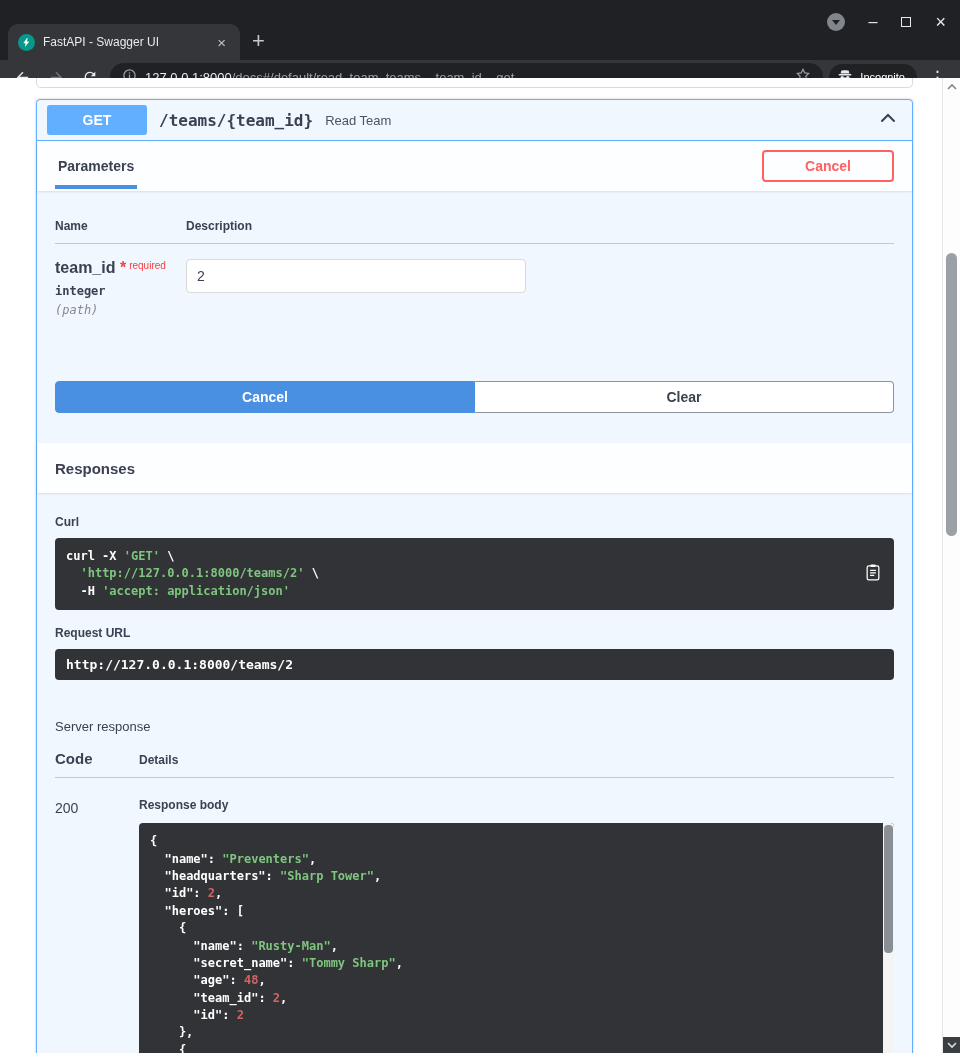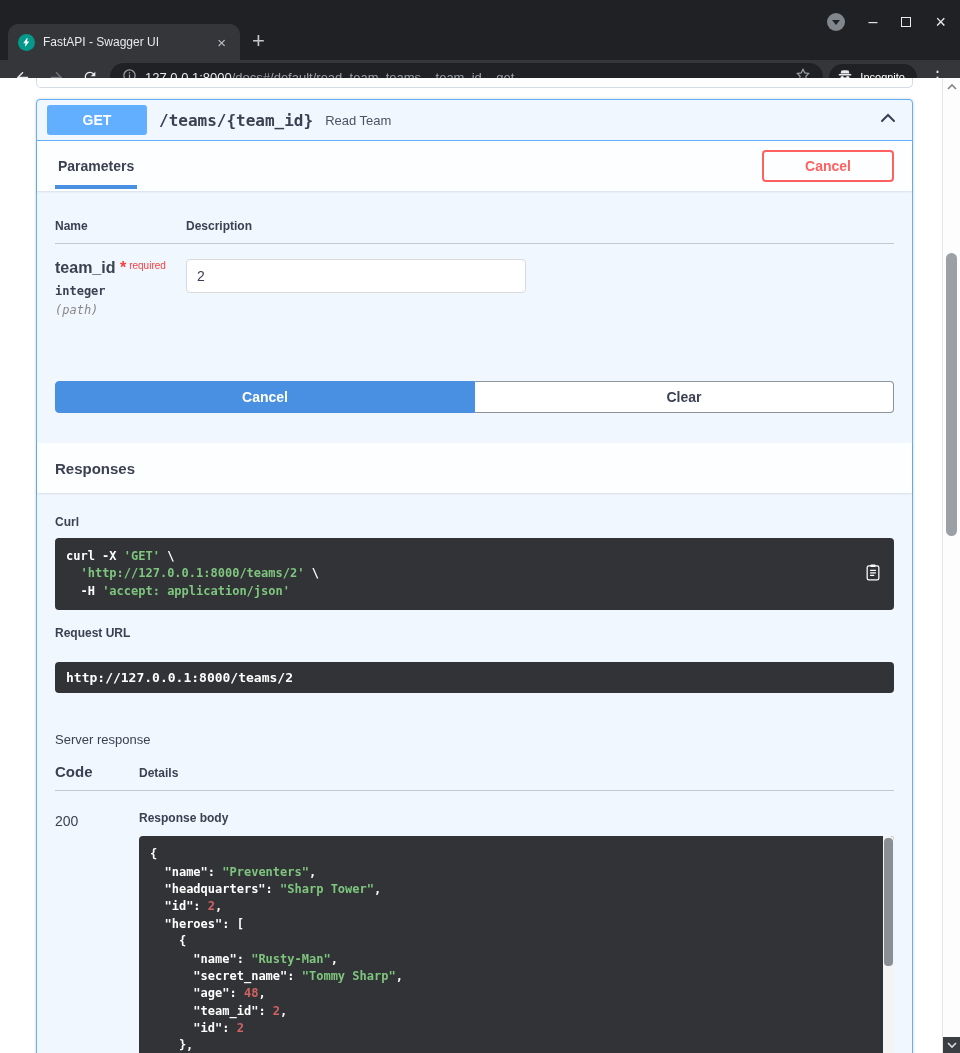--- a/index.html
+++ b/index.html
@@ -65,21 +65,21 @@
   .responses-body { padding: 22px 18px 40px; }
   .small-label { font-size: 12px; font-weight: bold; color: #3b4151; }
   .code-wrap { position: relative; margin-top: 9px; }
   .code-block { background: #323337; border-radius: 4px; color: #fff; font-family: "DejaVu Sans Mono", monospace; font-weight: bold; font-size: 12px; line-height: 1.45; padding: 10px 44px 10px 11px; white-space: pre; overflow: hidden; }
   .tk-plain, .tk-key { color: #ffffff; }
   .tk-str { color: var(--code-string-green, #7ec67e); }
   .tk-num { color: var(--code-number-red, #d36363); }
   .copy-btn { position: absolute; right: 9px; top: 50%; transform: translateY(-50%); padding: 2px; }
 
   .request-url-label { margin-top: 16px; }
-  .request-url-block { margin-top: 22px; background: #323337; border-radius: 4px; color: #fff; font-family: "DejaVu Sans Mono", monospace; font-weight: bold; font-size: 13px; padding: 8px 11px; }
+  .request-url-block { margin-top: 9px; background: #323337; border-radius: 4px; color: #fff; font-family: "DejaVu Sans Mono", monospace; font-weight: bold; font-size: 13px; padding: 8px 11px; }
   .server-response { margin-top: 39px; font-size: 13px; color: #3b4151; }
 
   .code-details-head { display: flex; align-items: flex-end; margin-top: 16px; padding-bottom: 10px; border-bottom: 1px solid rgba(59,65,81,.25); }
   .code-col { width: 84px; flex: none; font-size: 15px; font-weight: bold; color: #3b4151; }
   .details-col-head { font-size: 12px; font-weight: bold; color: #3b4151; }
   .status-row { display: flex; margin-top: 20px; }
   .status-code { width: 84px; flex: none; font-size: 14px; color: #3b4151; padding-top: 2px; }
   .details-col { flex: 1; }
   .response-body-label { display: block; margin-bottom: 11px; }
   .response-wrap { position: relative; }

